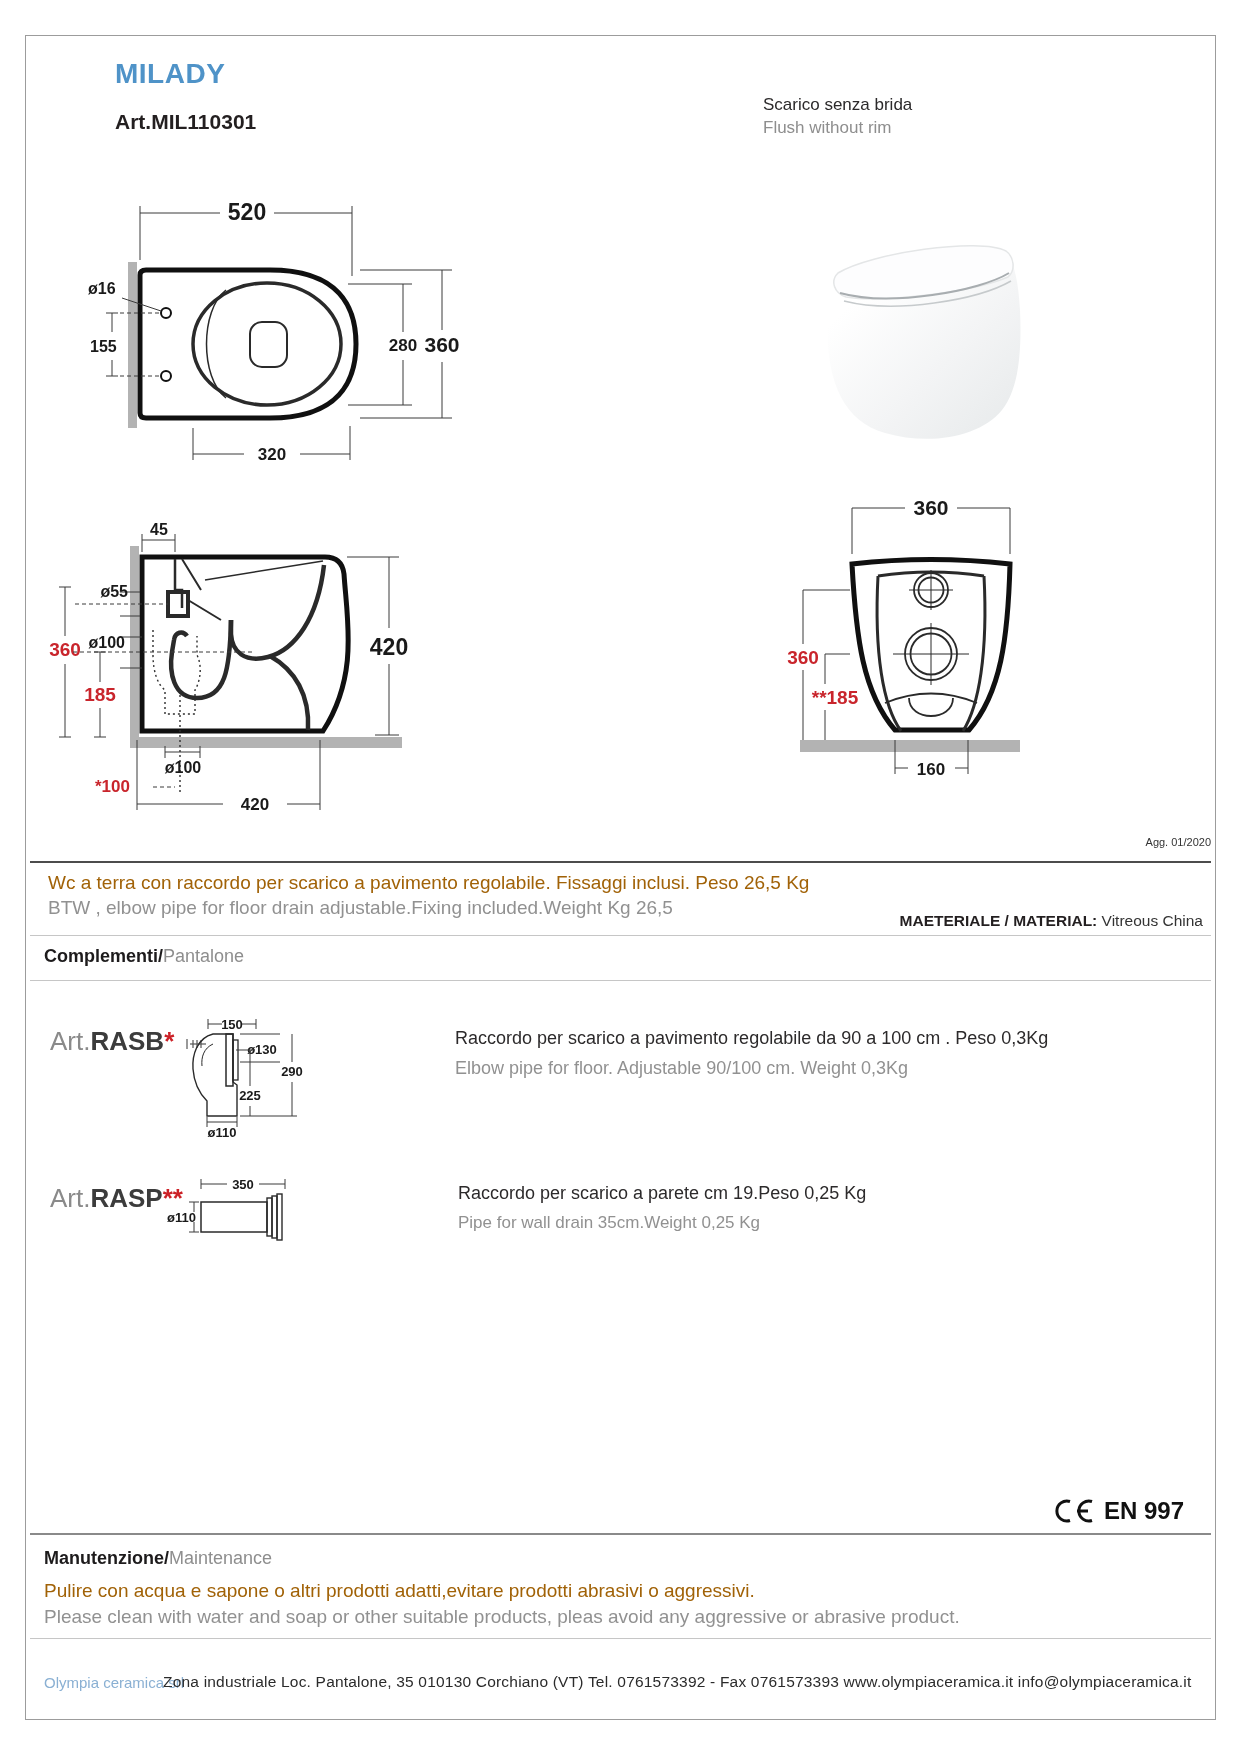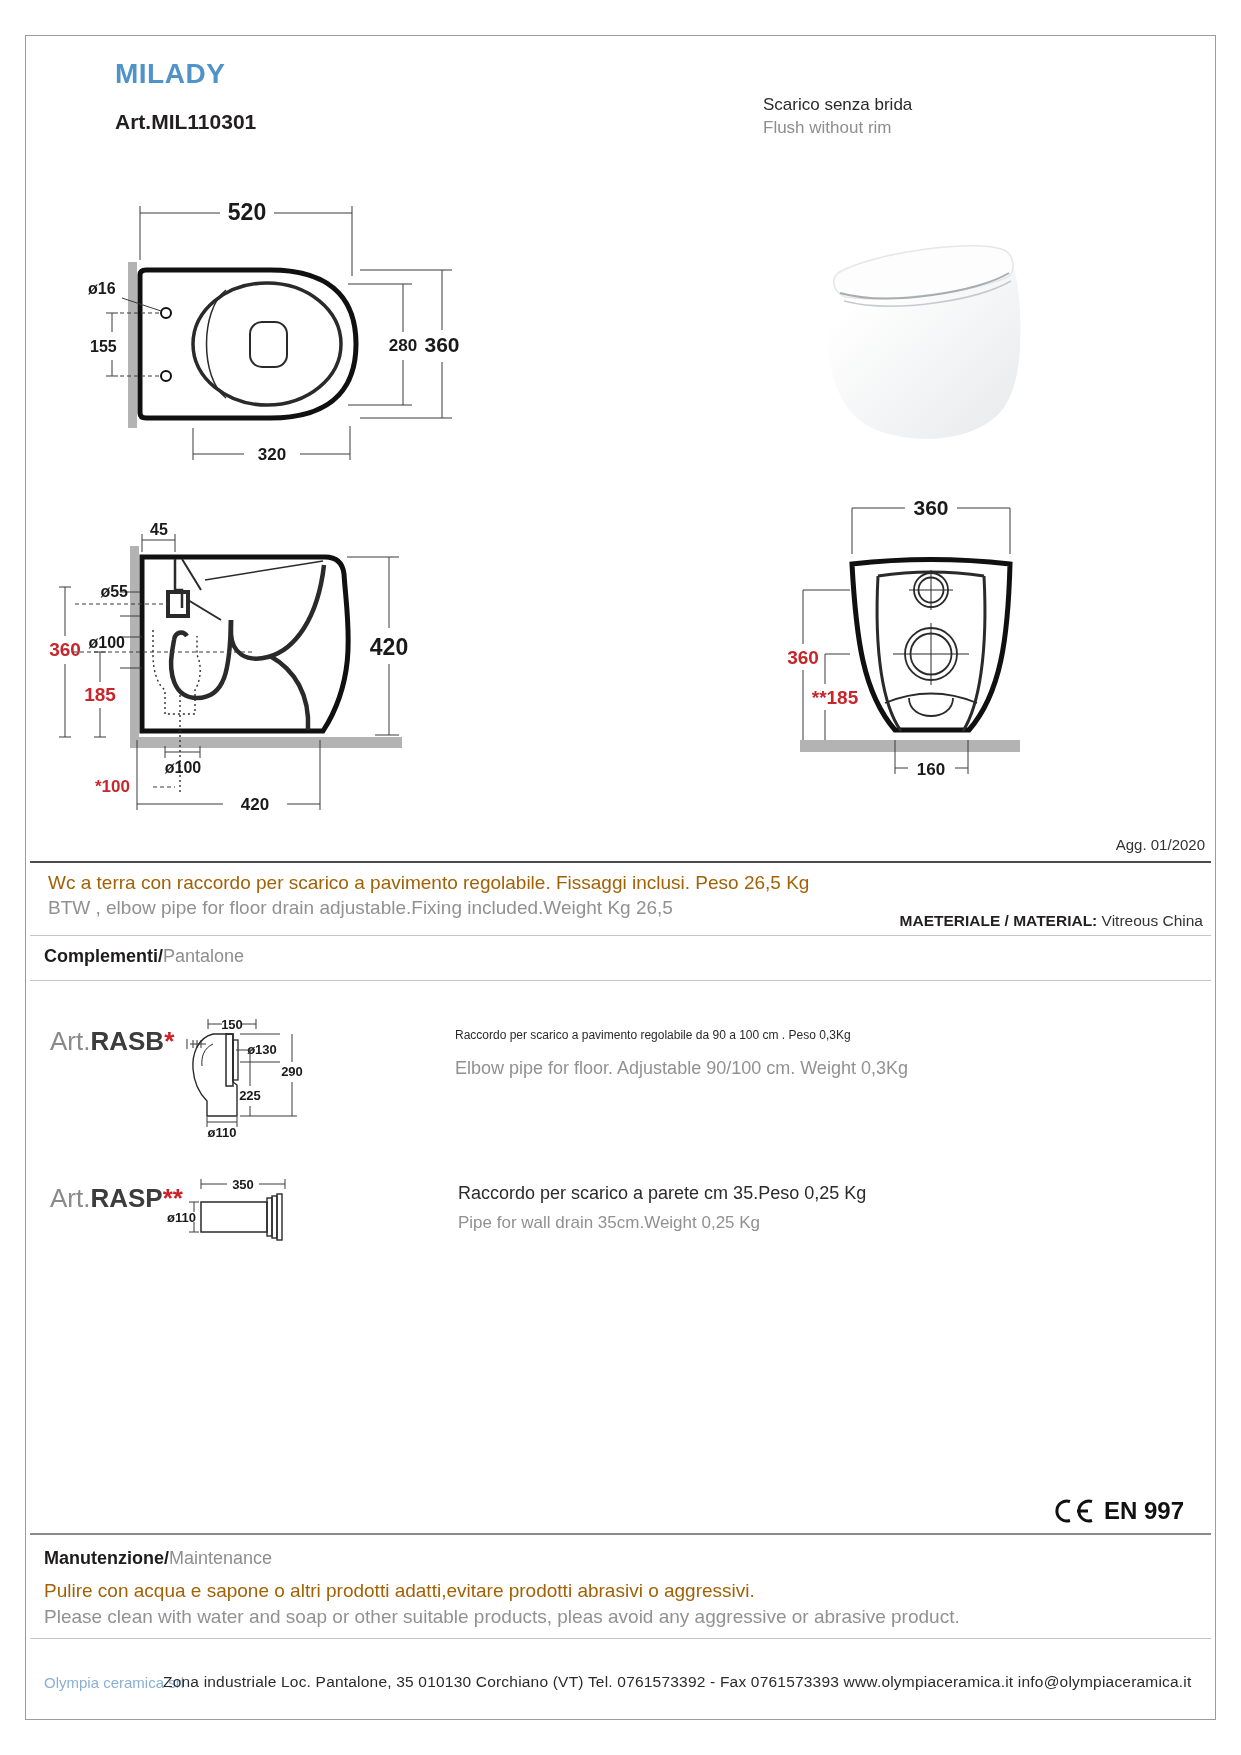--- a/index.html
+++ b/index.html
@@ -203,21 +203,21 @@
     <line class="dim" x1="60" y1="232" x2="60" y2="262"></line>
   <text class="red" x="70" y="226" font-size="19" text-anchor="middle">**185</text>
 
   <line class="dim" x1="130" y1="262" x2="130" y2="296"></line>
     <line class="dim" x1="203" y1="262" x2="203" y2="296"></line>
   <line class="dim" x1="130" y1="290" x2="143" y2="290"></line>
     <line class="dim" x1="190" y1="290" x2="203" y2="290"></line>
   <text x="166" y="297" font-size="17" text-anchor="middle">160</text>
 </svg>
 
-<div class="abs" style="right:36px;top:836px;font-size:15px;color:#333;">Agg. 01/2020</div>
+<div class="abs" style="right:30px;top:836px;font-size:11px;color:#333;">Agg. 01/2020</div>
 <div class="hr hr-dark" style="top:861px;"></div>
 <div class="abs desc-it" style="left:48px;top:872px;">Wc a terra con raccordo per scarico a pavimento regolabile. Fissaggi inclusi. Peso 26,5 Kg</div>
 <div class="abs desc-en" style="left:48px;top:897px;">BTW , elbow pipe for floor drain adjustable.Fixing included.Weight Kg 26,5</div>
 <div class="abs" style="right:38px;top:912px;font-size:15.5px;">
   <b>MAETERIALE / MATERIAL:</b>
   <span style="color:#333;">Vitreous China</span>
 </div>
 
 <div class="hr hr-light" style="top:935px;"></div>
 <div class="abs sec-head" style="left:44px;top:946px;">
@@ -254,21 +254,21 @@
   <text x="112" y="66" font-size="13" text-anchor="middle">290</text>
   <line class="dim" x1="70" y1="40" x2="70" y2="76"></line>
     <line class="dim" x1="70" y1="96" x2="70" y2="106"></line>
   <line class="dim" x1="56" y1="40" x2="75" y2="40"></line>
   <text x="70" y="90" font-size="13" text-anchor="middle">225</text>
   <line class="dim" x1="27" y1="112" x2="57" y2="112"></line>
   <line class="dim" x1="27" y1="107" x2="27" y2="117"></line>
     <line class="dim" x1="57" y1="107" x2="57" y2="117"></line>
   <text x="42" y="127" font-size="13" text-anchor="middle">ø110</text>
 </svg>
-<div class="abs" style="left:455px;top:1028px;font-size:12px;color:#2c2a2b;">Raccordo per scarico a pavimento regolabile da 90 a 100 cm . Peso 0,3Kg</div>
+<div class="abs" style="left:455px;top:1028px;font-size:18px;color:#2c2a2b;">Raccordo per scarico a pavimento regolabile da 90 a 100 cm . Peso 0,3Kg</div>
 <div class="abs" style="left:455px;top:1058px;font-size:18px;color:#919191;">Elbow pipe for floor. Adjustable 90/100  cm. Weight 0,3Kg</div>
 
 <div class="abs art-label" style="left:50px;top:1183px;">
   <span>Art.</span><b>RASP</b><span class="star">**</span>
 </div>
 <svg class="abs" style="left:165px;top:1168px;" width="160" height="100" viewBox="0 0 160 100">
   <line class="dim" x1="36" y1="16" x2="62" y2="16"></line>
     <line class="dim" x1="94" y1="16" x2="120" y2="16"></line>
   <line class="dim" x1="36" y1="11" x2="36" y2="21"></line>
     <line class="dim" x1="120" y1="11" x2="120" y2="21"></line>
@@ -276,21 +276,21 @@
   <rect class="thin" stroke-width="1.5" fill="#fff" x="36" y="34" width="66" height="30"></rect>
   <rect class="thin" stroke-width="1.4" fill="#fff" x="102" y="30" width="5" height="38"></rect>
   <rect class="thin" stroke-width="1.4" fill="#fff" x="107" y="28" width="5" height="42"></rect>
   <rect class="thin" stroke-width="1.4" fill="#fff" x="112" y="26" width="5" height="46"></rect>
   <line class="dim" x1="24" y1="34" x2="34" y2="34"></line>
     <line class="dim" x1="24" y1="64" x2="34" y2="64"></line>
   <line class="dim" x1="29" y1="34" x2="29" y2="44"></line>
     <line class="dim" x1="29" y1="54" x2="29" y2="64"></line>
   <text x="2" y="54" font-size="13">ø110</text>
 </svg>
-<div class="abs" style="left:458px;top:1183px;font-size:18px;color:#2c2a2b;">Raccordo per scarico a parete cm 35.Peso 0,25 Kg</div>
+<div class="abs" style="left:458px;top:1183px;font-size:18px;color:#2c2a2b;">Raccordo per scarico a parete cm 19.Peso 0,25 Kg</div>
 <div class="abs" style="left:458px;top:1213px;font-size:17px;color:#919191;">Pipe for wall drain 35cm.Weight 0,25 Kg</div>
 
 <svg class="abs" style="left:1052px;top:1498px;" width="44" height="26" viewBox="0 0 44 26">
   <path fill="none" stroke="#111" stroke-width="3" d="M18,3.5 A10,10 0 1 0 18,22.5"></path>
   <path fill="none" stroke="#111" stroke-width="3" d="M40,3.5 A10,10 0 1 0 40,22.5"></path>
   <line stroke="#111" stroke-width="3" x1="25" y1="13" x2="36" y2="13"></line>
 </svg>
 <div class="abs" style="left:1104px;top:1497px;font-size:24px;font-weight:bold;color:#111;">EN 997</div>
 
 <div class="hr hr-mid" style="top:1533px;"></div>

